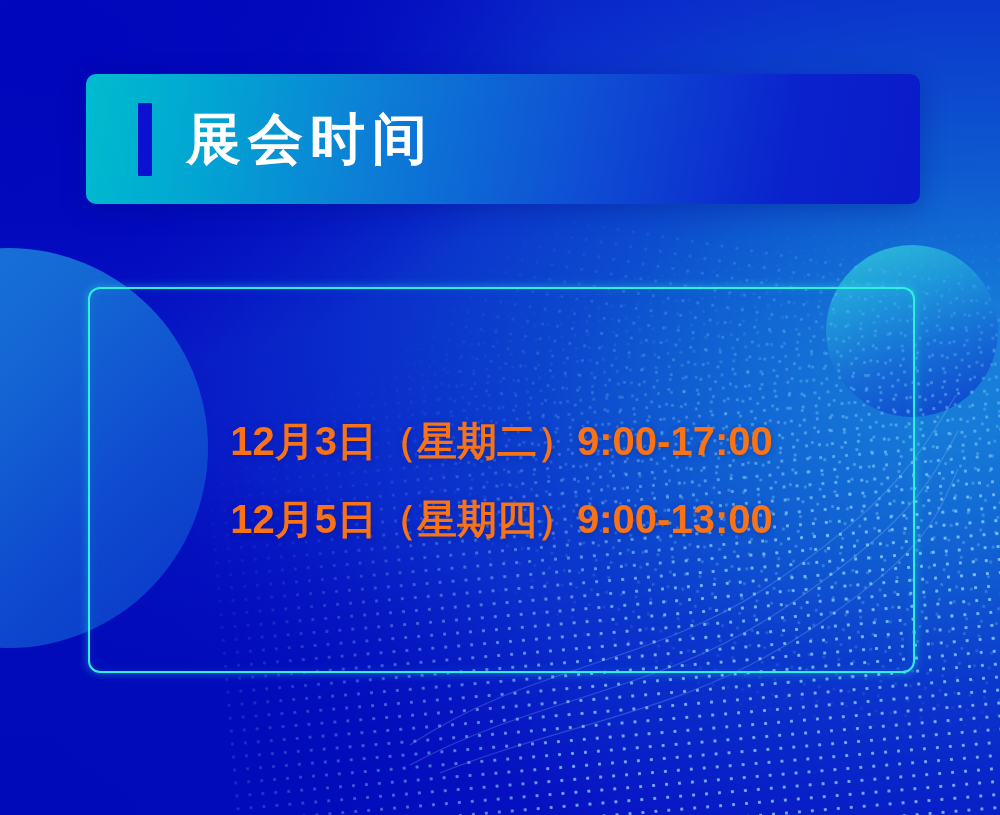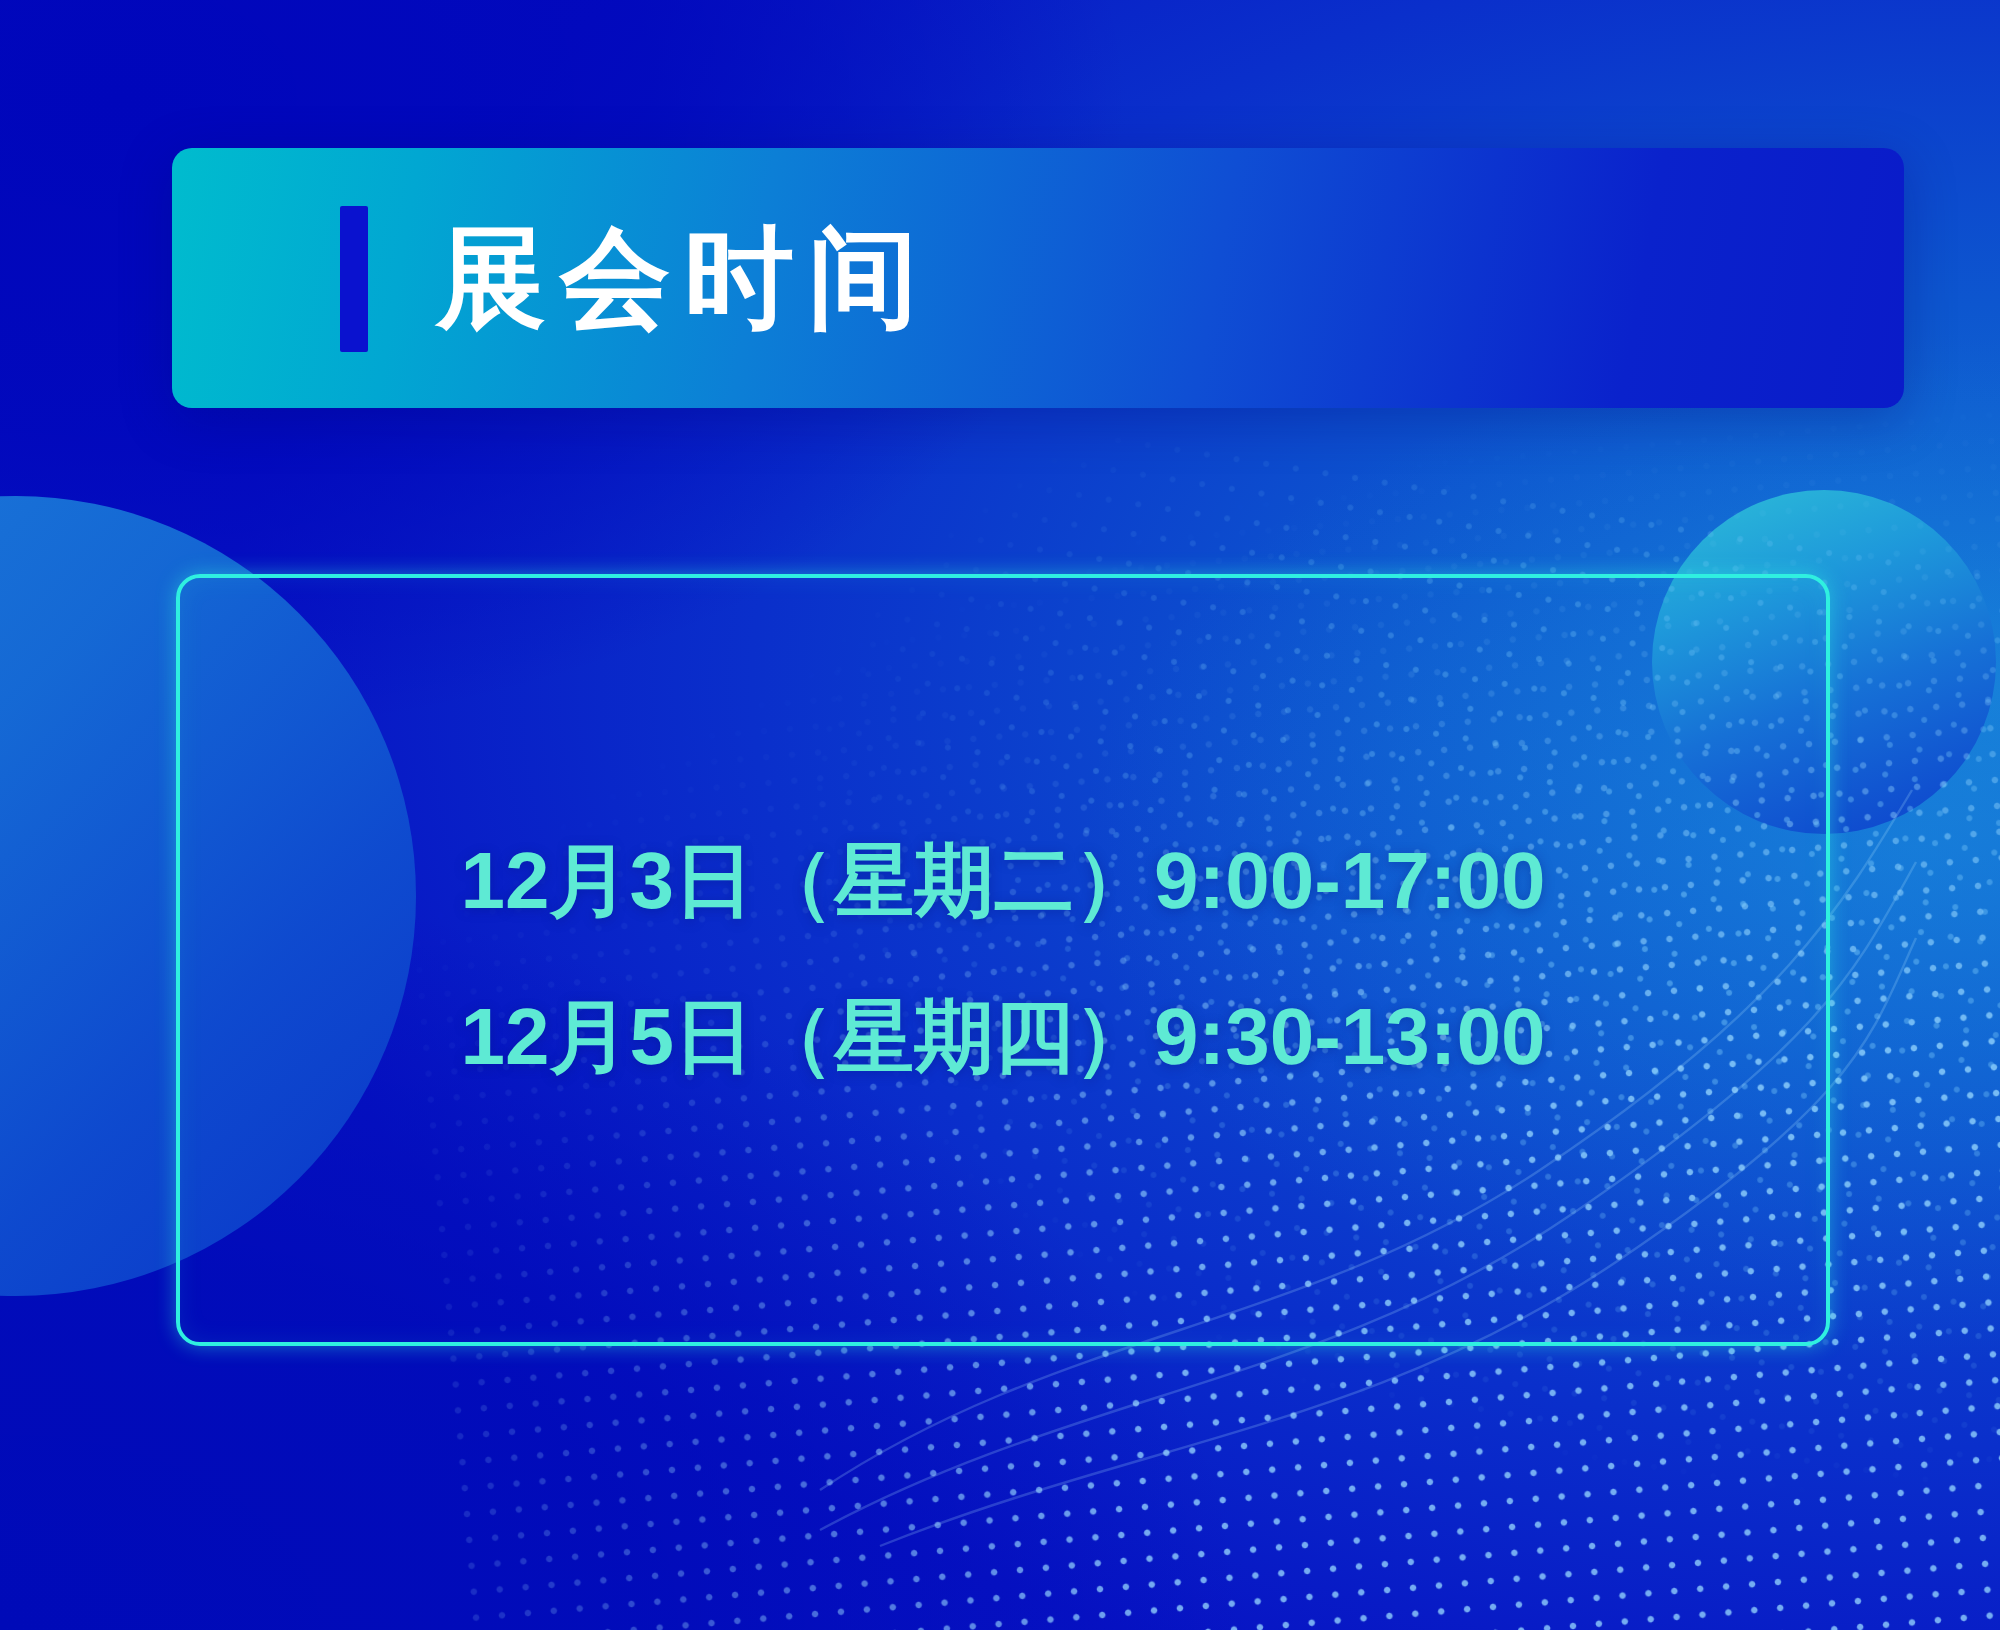--- a/index.html
+++ b/index.html
@@ -112,21 +112,20 @@
     position: absolute;
     left: 86px;
     top: 74px;
     width: 834px;
     height: 130px;
     border-radius: 10px;
     background: linear-gradient(100deg, #00bcce 0%, #01a7d2 14%, #0c7fd6 34%, #0f4ed4 60%, #0a22cc 84%, #0a1bc9 100%);
     display: flex;
     align-items: center;
     box-shadow: 0 6px 26px rgba(0,10,120,0.30);
-    padding-left: 32px;
   }
   .banner-accent {
     width: 14px;
     height: 73px;
     background: #0a12cf;
     margin-left: 52px;
     border-radius: 1px;
     flex: none;
   }
   .banner-title {
@@ -159,21 +158,21 @@
     top: 287px;
     width: 827px;
     height: 386px;
     display: flex;
     flex-direction: column;
     justify-content: center;
     align-items: center;
     gap: 38px;
   }
   .sched-line {
-    color: #5eead4;
+    color: #f97316;
     font-size: 40px;
     font-weight: 600;
     line-height: 1;
     letter-spacing: 0px;
     white-space: nowrap;
     text-shadow: 0 1px 6px rgba(0,20,120,0.35);
   }
 </style>
 </head>
 <body>
@@ -201,16 +200,16 @@
 
   <div class="banner">
     <div class="banner-accent"></div>
     <div class="banner-title">展会时间</div>
   </div>
 
   <div class="content-box"></div>
 
   <div class="schedule">
     <div class="sched-line">12月3日（星期二）9:00-17:00</div>
-    <div class="sched-line">12月5日（星期四）9:30-13:00</div>
+    <div class="sched-line">12月5日（星期四）9:00-13:00</div>
   </div>
 
 </div>
 
 </body></html>

